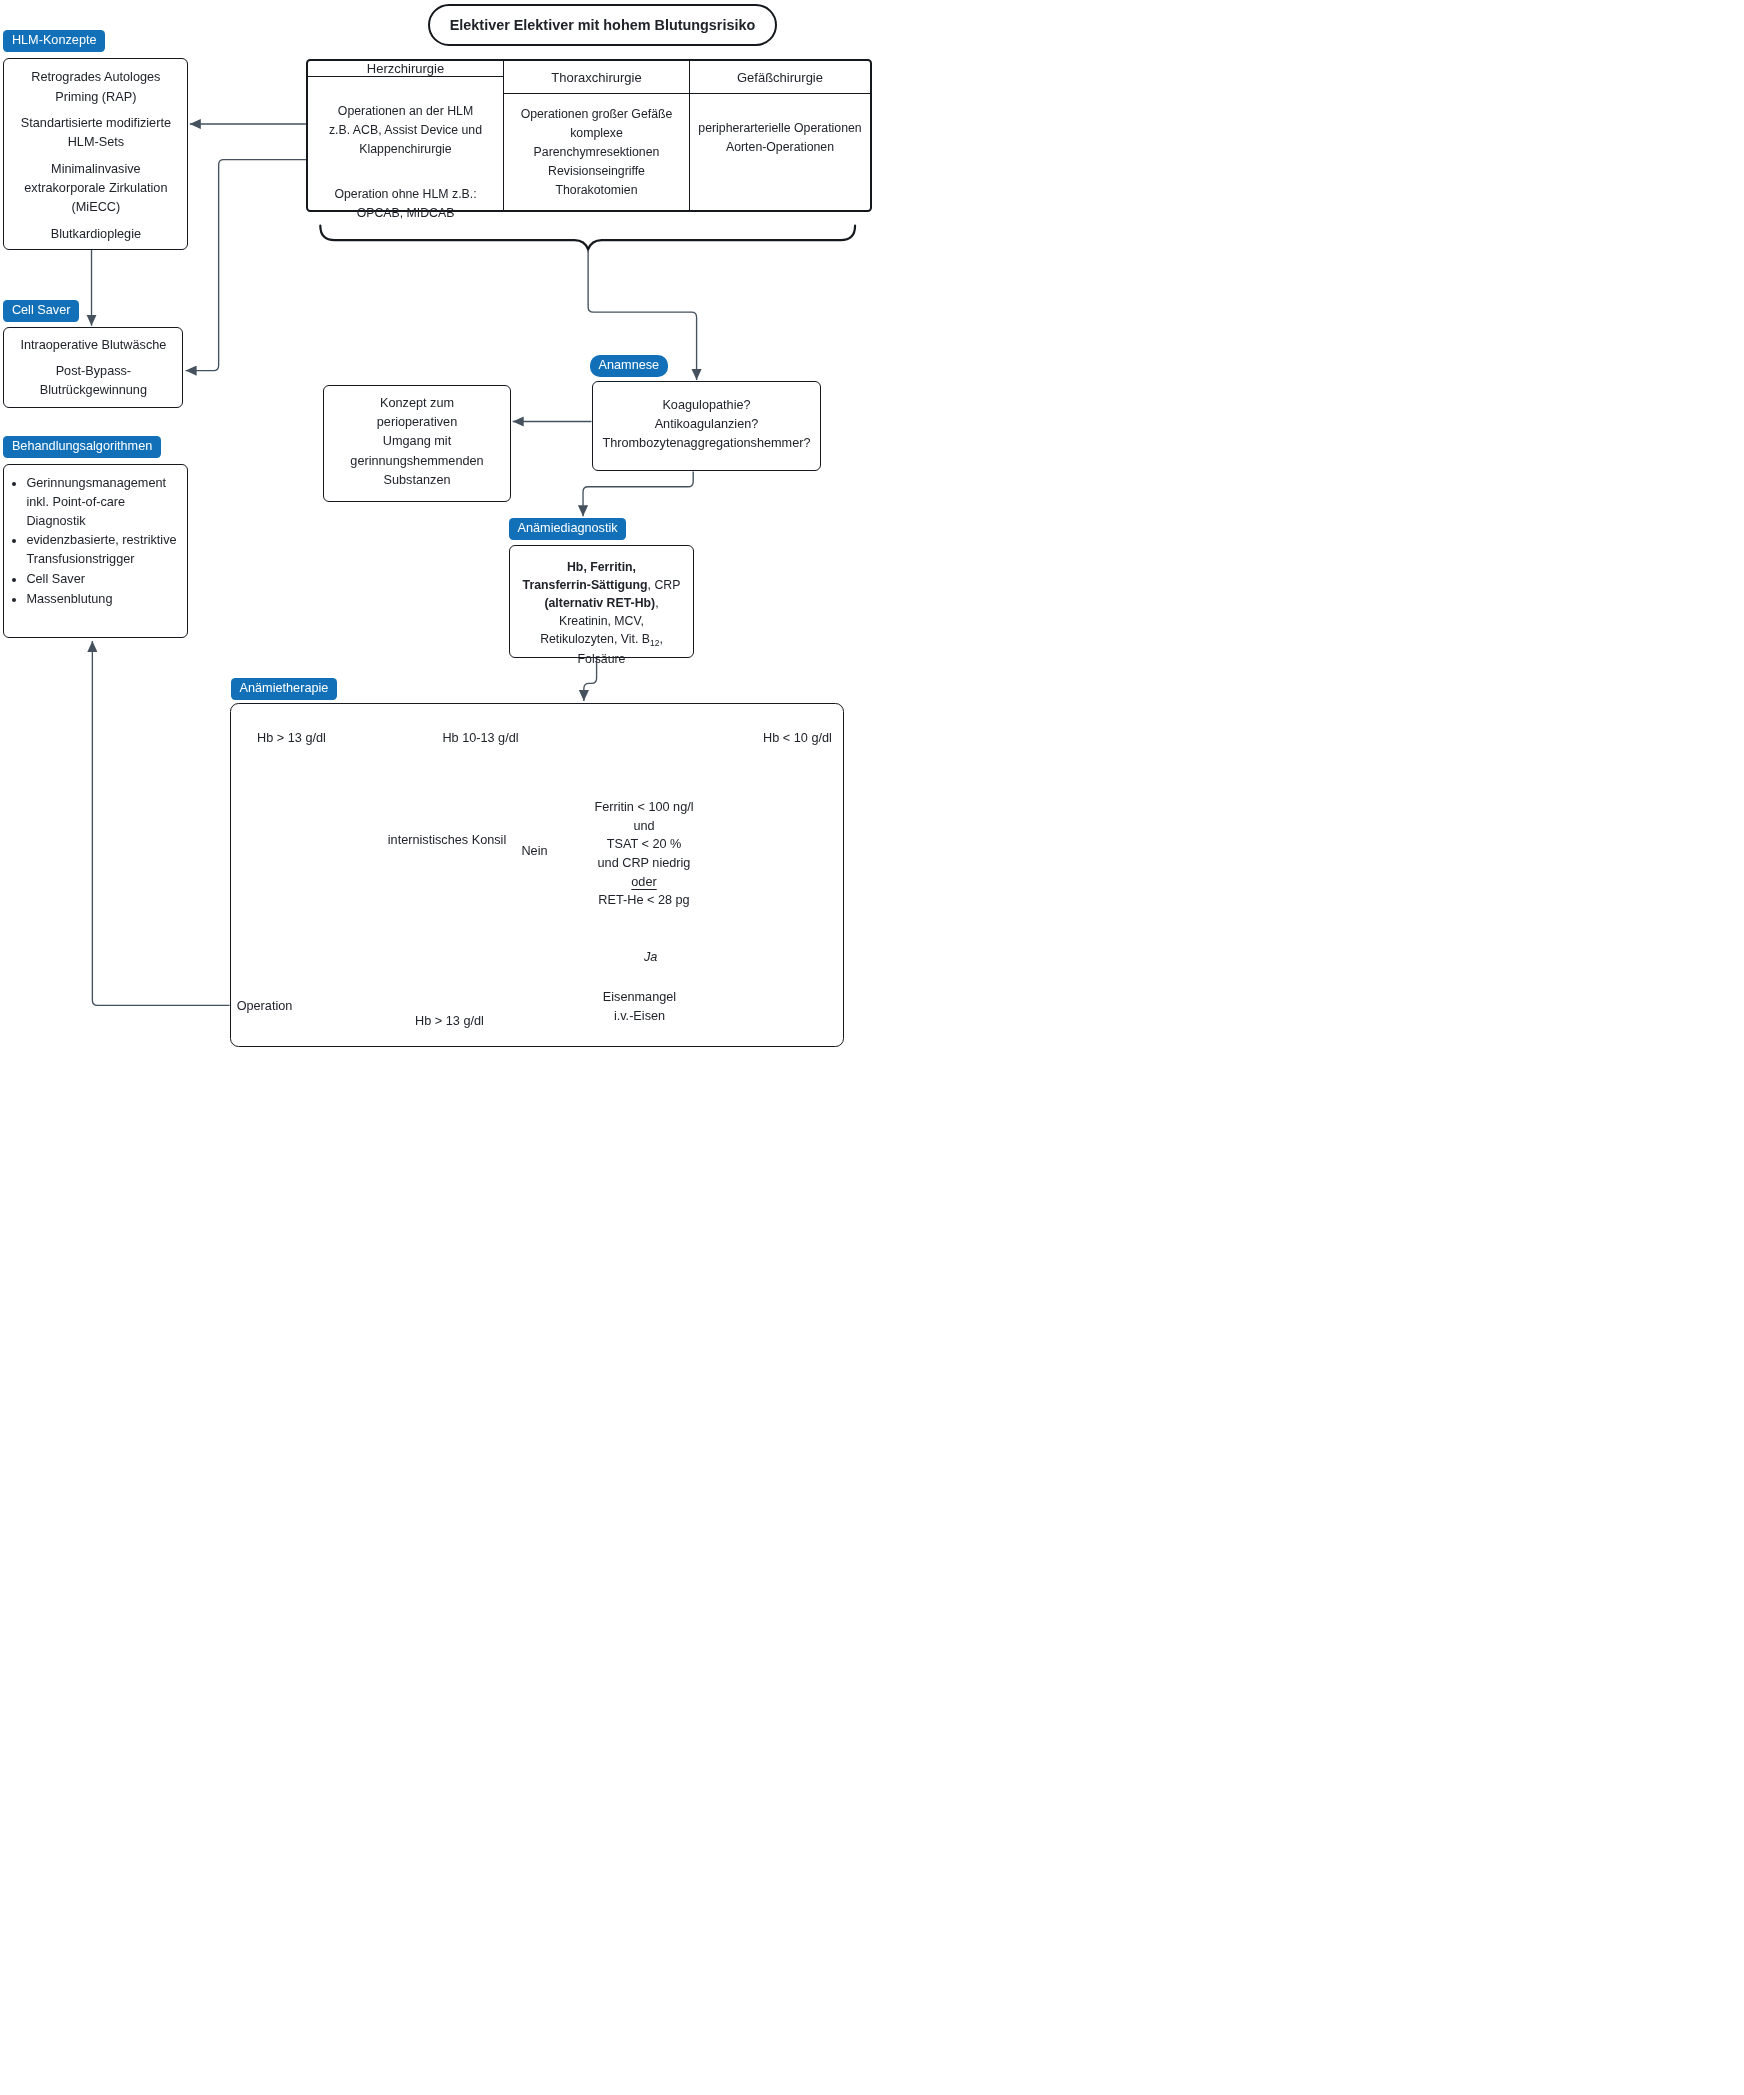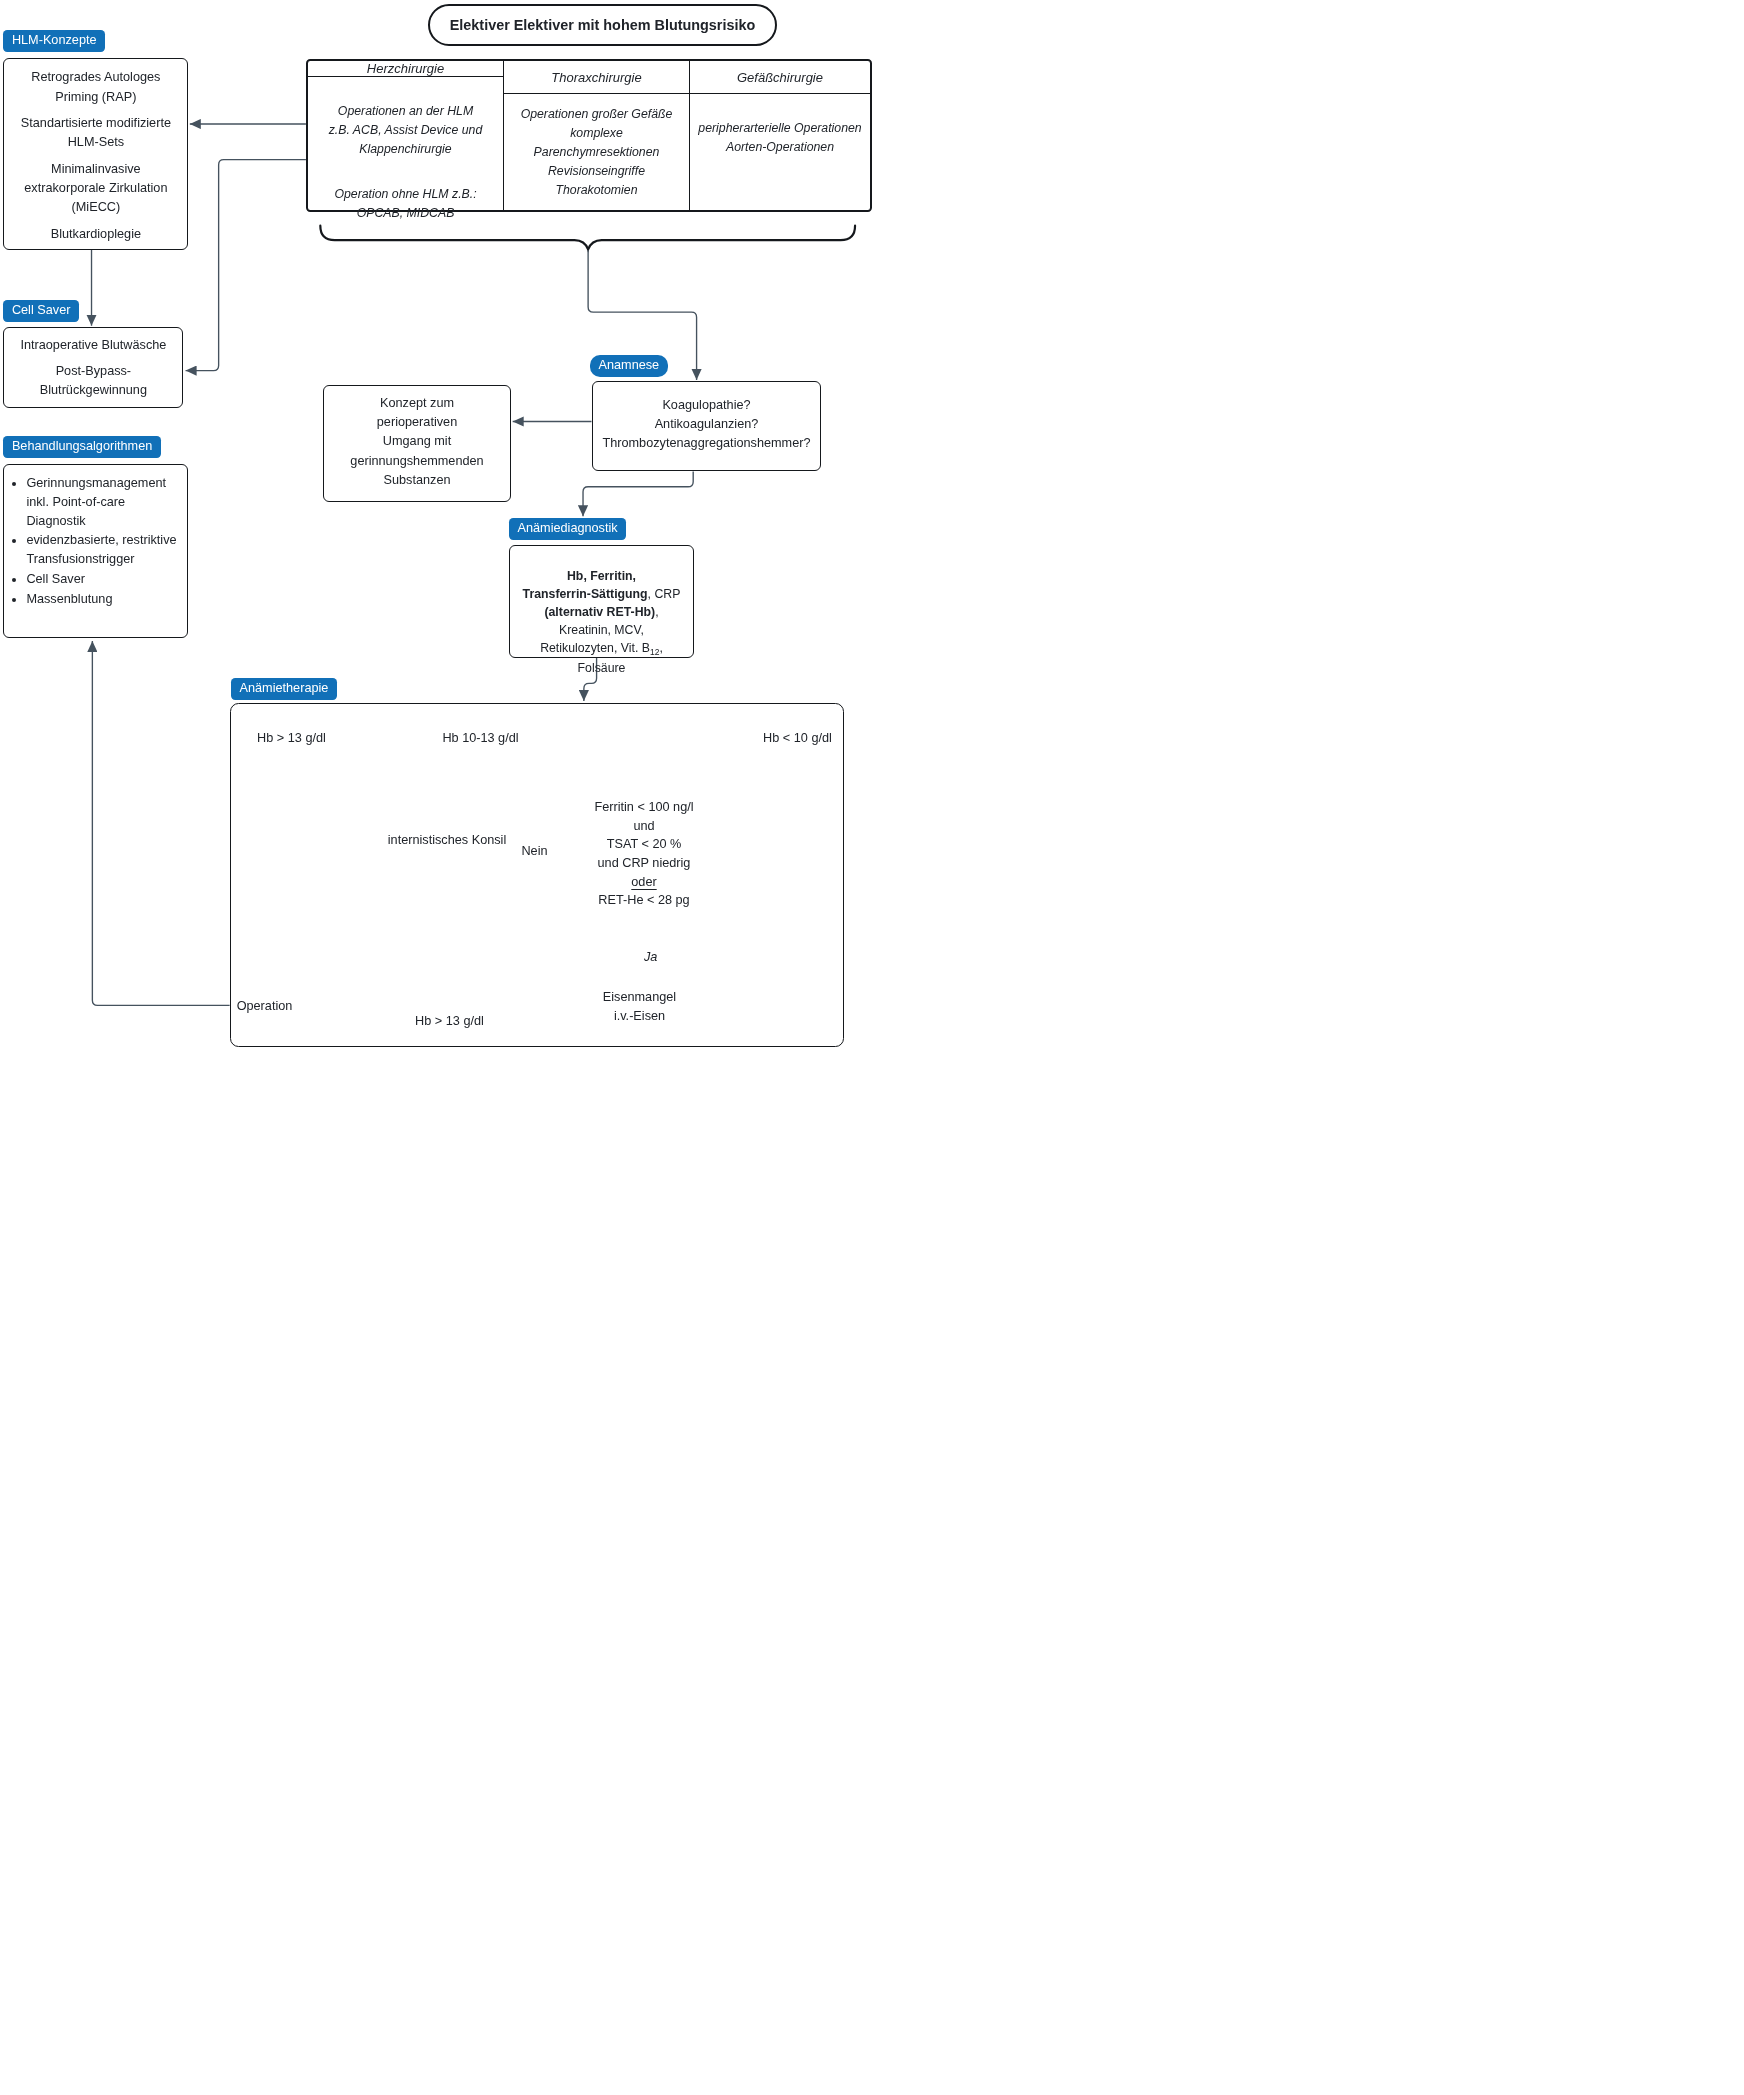--- a/index.html
+++ b/index.html
@@ -19,21 +19,21 @@
   .badge{position:absolute;z-index:3;background:var(--accent);color:#fff;
     font-size:12.7px;line-height:1;padding:4.2px 8.5px 5.1px;border-radius:4.2px;white-space:nowrap;}
   .box{border:1.7px solid var(--border);border-radius:6px;background:#fff;
     font-size:12.7px;line-height:1.53;text-align:center;}
   .pre{white-space:pre-line;}
   .para{margin:0 0 6.8px 0;}
   .para:last-child{margin-bottom:0;}
   .bullets{margin:0;padding:8.5px 5.1px 0 22px;text-align:left;font-size:12.7px;line-height:1.5;}
   .bullets li{margin:0 0 0.8px 0;}
   .table{position:absolute;display:flex;border:2.1px solid var(--border);border-radius:4.2px;
-    background:#fff;z-index:2;box-sizing:border-box;font-style:italic;}
+    background:#fff;z-index:2;box-sizing:border-box;}
   .t-col{box-sizing:border-box;display:flex;flex-direction:column;}
   .t-col + .t-col{border-left:1.7px solid var(--border);}
   .t-head{height:33px;box-sizing:border-box;border-bottom:1.7px solid var(--border);
     display:flex;align-items:center;justify-content:center;font-size:13px;}
   .t-body{flex:1;font-size:12.3px;line-height:1.55;text-align:center;white-space:pre-line;}
   .lbl{position:absolute;z-index:2;font-size:12.7px;line-height:1.5;text-align:center;}
   .b{font-weight:bold;}
   .u{text-decoration:underline;text-underline-offset:2.5px;}
   sub{font-size:8.5px;}
 </style>
@@ -129,21 +129,21 @@
 Antikoagulanzien?
 Thrombozytenaggregationshemmer?</div>
 
   <div class="node box pre" style="left:323px;top:385px;width:188px;height:117px;padding-top:7.6px;">Konzept zum
 perioperativen
 Umgang mit
 gerinnungshemmenden
 Substanzen</div>
 
   <div class="badge" style="left:509px;top:518px;">Anämiediagnostik</div>
-  <div class="node box" style="left:509px;top:545px;width:185px;height:113px;padding-top:21px;font-size:12.3px;line-height:1.47;">
+  <div class="node box" style="left:509px;top:545px;width:185px;height:113px;padding-top:12px;font-size:12.3px;line-height:1.47;">
     <div><span class="b">Hb, Ferritin,</span></div>
     <div><span class="b">Transferrin-Sättigung</span><span>, CRP</span></div>
     <div><span class="b">(alternativ RET-Hb)</span><span>,</span></div>
     <div>Kreatinin, MCV,</div>
     <div><span>Retikulozyten, Vit. B</span><sub>12</sub><span>,</span></div>
     <div>Folsäure</div>
   </div>
 
   <div class="badge" style="left:231px;top:678px;">Anämietherapie</div>
   <div class="node box" style="left:230px;top:703px;width:614px;height:344px;border-radius:8.5px;"></div>

